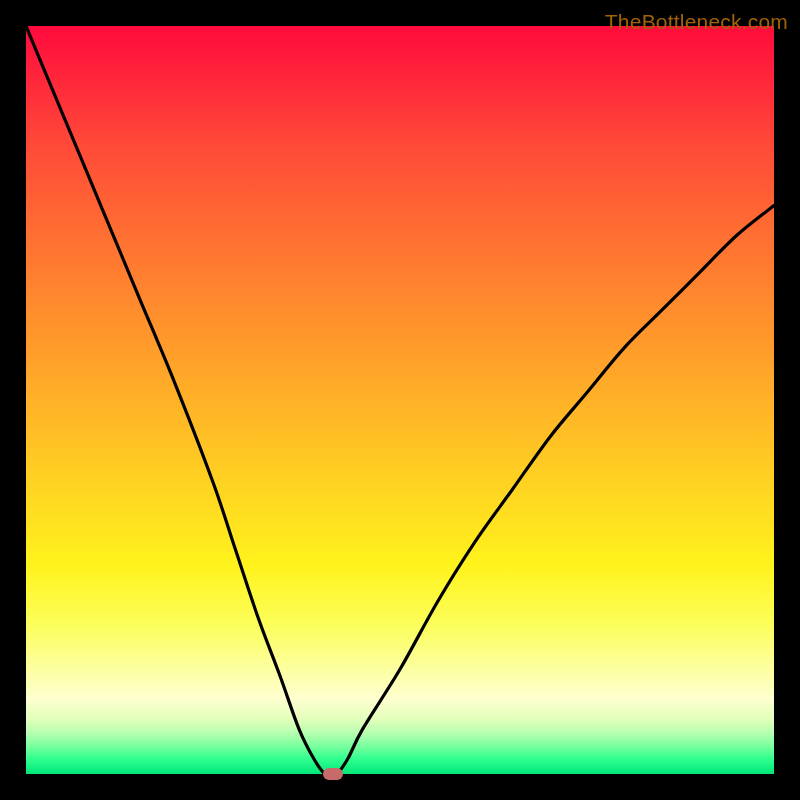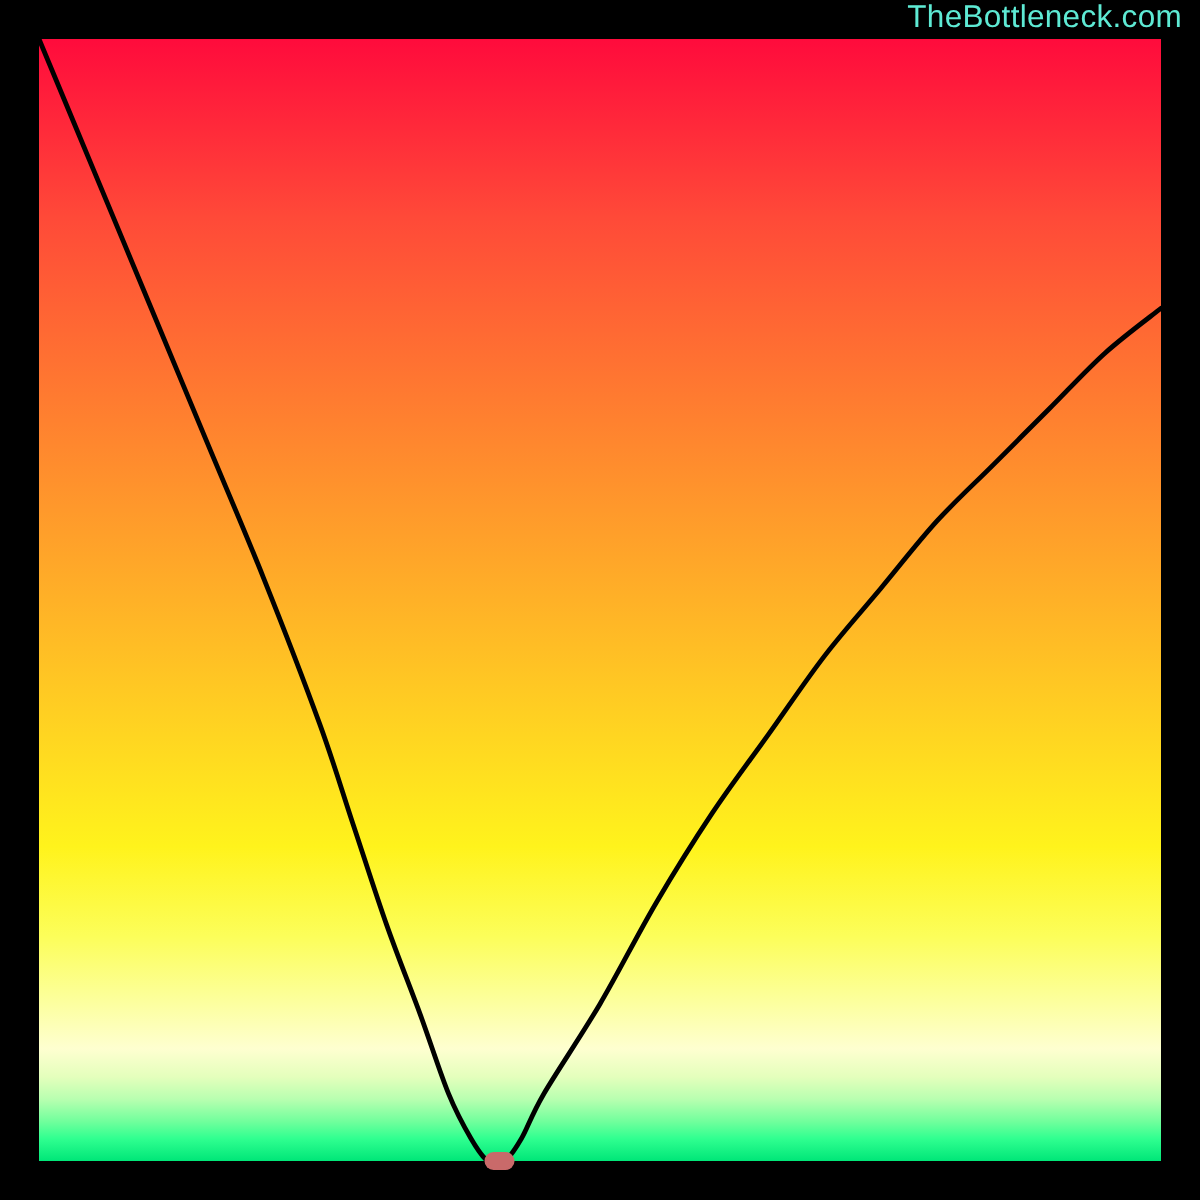--- a/index.html
+++ b/index.html
@@ -55,23 +55,23 @@
   .marker {
     position: absolute;
     width: 20px;
     height: 12px;
     border-radius: 6px;
     background: #c96a6a;
     transform: translate(-50%, -50%);
   }
   .watermark {
     position: absolute;
-    top: 0;
+    top: 10px;
     right: 12px;
-    color: #5eead4;
+    color: #a16207;
     font-size: 21px;
     font-weight: 500;
     letter-spacing: 0.2px;
   }
 </style>
 </head>
 <body>
 
 <div class="frame">
   <div class="plot">

